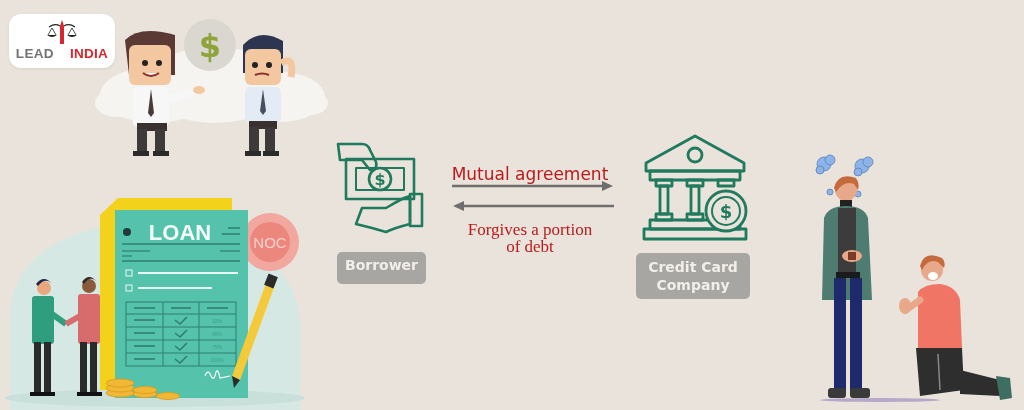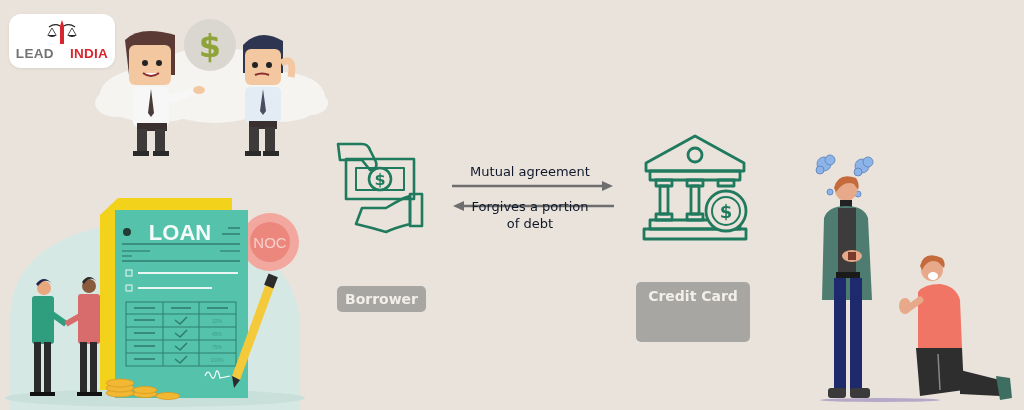--- a/index.html
+++ b/index.html
@@ -8,21 +8,21 @@
   .abs { position: absolute; }
 
   
   .logo { left: 9px; top: 14px; width: 106px; height: 54px; background: #fff; border-radius: 12px; box-shadow: 0 1px 3px rgba(0,0,0,0.08); }
   .logo svg { position: absolute; left: 37px; top: 6px; }
   .logo-text { position: absolute; left: 0; right: 0; top: 32px; text-align: center; font-weight: bold; font-size: 13.5px; letter-spacing: 0.3px; }
   .logo-text .lead { color: #737373; }
   .logo-text .india { color: #D8262E; margin-left: 12px; }
 
   
-  .flow-text { color: #0f172a; font-size: 13px; text-align: center; font-family: "DejaVu Sans", sans-serif; }
+  .flow-text { color: #b91c1c; font-size: 17px; text-align: center; font-family: "DejaVu Sans", sans-serif; }
   .tag { background: #A8A6A3; color: #F2EFEA; font-weight: bold; border-radius: 5px; text-align: center; font-size: 14px; line-height: 18px; font-family: "DejaVu Sans", sans-serif; }
 </style>
 </head>
 <body>
 
 <div class="abs logo">
   <svg width="32" height="24" viewBox="0 0 32 24">
     <path d="M3 7 Q9 3 14 6 M18 6 Q23 3 29 7" stroke="#222" stroke-width="1.3" fill="none"></path>
     <line x1="6" y1="8" x2="2" y2="15" stroke="#222" stroke-width="0.8"></line>
     <line x1="6" y1="8" x2="10" y2="15" stroke="#222" stroke-width="0.8"></line>
@@ -183,34 +183,34 @@
     <path d="M4 2 L28 2 Q34 2 36 8 L42 20 Q44 28 36 28 L28 18 L6 18 Z"></path>
     <rect x="12" y="17" width="68" height="40"></rect>
     <path d="M22 26 L70 26 L70 48 L22 48 Z" stroke-width="2"></path>
     <circle cx="46" cy="37" r="11"></circle>
     <text x="46" y="43" text-anchor="middle" font-size="16" font-weight="bold" fill="#1F7A5E" stroke="none" font-family="DejaVu Sans, sans-serif">$</text>
     <path d="M28 66 L52 66 Q62 60 70 56 L76 54 L76 82 Q60 86 52 90 L38 86 L22 82 Z"></path>
     <rect x="76" y="52" width="12" height="32"></rect>
   </g>
 </svg>
 
-<div class="abs tag" style="left:337px;top:252px;width:89px;height:26px;line-height:26px;margin-top:34px;">Borrower</div>
+<div class="abs tag" style="left:337px;top:252px;width:89px;height:32px;line-height:26px;">Borrower</div>
 
 <div class="abs flow-text" style="left:440px;top:164px;width:180px;">Mutual agreement</div>
 <svg class="abs" style="left:450px;top:180px" width="166" height="32" viewBox="0 0 166 32">
   <g>
     <line x1="2" y1="6" x2="155" y2="6" stroke="#6E6E6E" stroke-width="2.5"></line>
     <path d="M152 1 L163 6 L152 11 Z" fill="#6E6E6E"></path>
   </g>
   <g>
     <line x1="12" y1="26" x2="164" y2="26" stroke="#6E6E6E" stroke-width="2.5"></line>
     <path d="M14 21 L3 26 L14 31 Z" fill="#6E6E6E"></path>
   </g>
 </svg>
-<div class="abs flow-text" style="left:440px;top:198px;width:180px;line-height:17px;">
+<div class="abs flow-text" style="left:440px;top:221px;width:180px;line-height:17px;font-family:Liberation Serif, serif;">
   <div>Forgives a portion</div>
   <div>of debt</div>
 </div>
 
 <svg class="abs" style="left:640px;top:133px" width="110" height="112" viewBox="0 0 110 112">
   <g stroke="#1F7A5E" stroke-width="2.8" fill="none" stroke-linejoin="round">
     <path d="M6 30 L55 3 L104 30 L104 38 L6 38 Z"></path>
     <circle cx="55" cy="22" r="7"></circle>
     <rect x="10" y="38" width="90" height="9"></rect>
     <rect x="16" y="47" width="16" height="6"></rect>
@@ -221,22 +221,23 @@
       <rect x="47" y="81" width="16" height="6"></rect>
     <rect x="78" y="47" width="16" height="6"></rect>
     <rect x="10" y="87" width="90" height="9"></rect>
     <rect x="4" y="96" width="102" height="10"></rect>
   </g>
   <circle cx="86" cy="78" r="20" fill="#EAE3DB" stroke="#1F7A5E" stroke-width="2.8"></circle>
   <circle cx="86" cy="78" r="14" fill="none" stroke="#1F7A5E" stroke-width="2"></circle>
   <text x="86" y="85" text-anchor="middle" font-size="18" font-weight="bold" fill="#1F7A5E" font-family="DejaVu Sans, sans-serif">$</text>
 </svg>
 
-<div class="abs tag" style="left:636px;top:253px;width:114px;height:60px;padding-top:5px;margin-top:29px;">
+<div class="abs tag" style="left:636px;top:253px;width:114px;height:46px;padding-top:5px;">
   <div>Credit Card</div>
+  <div>Company</div>
 </div>
 
 <svg class="abs" style="left:800px;top:150px" width="224" height="260" viewBox="0 0 224 260">
 
   <g fill="#8DB4E8" stroke="#5A80B8" stroke-width="0.8">
     <circle cx="24" cy="14" r="7"></circle>
       <circle cx="30" cy="10" r="5"></circle>
       <circle cx="20" cy="20" r="4"></circle>
     <circle cx="62" cy="16" r="7"></circle>
       <circle cx="68" cy="12" r="5"></circle>

